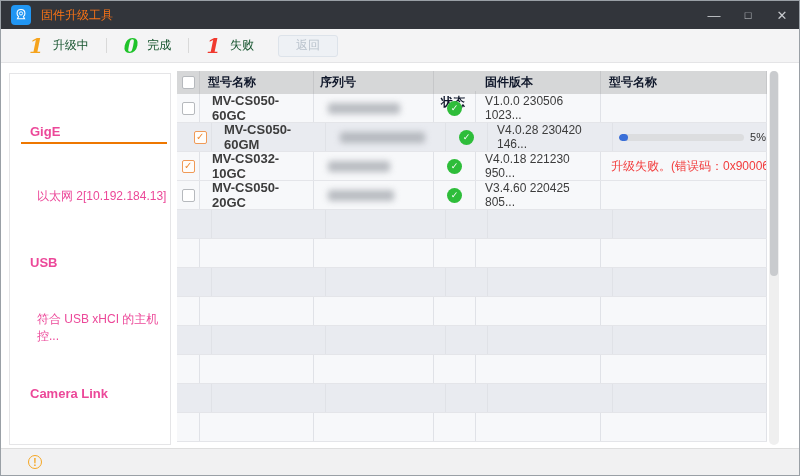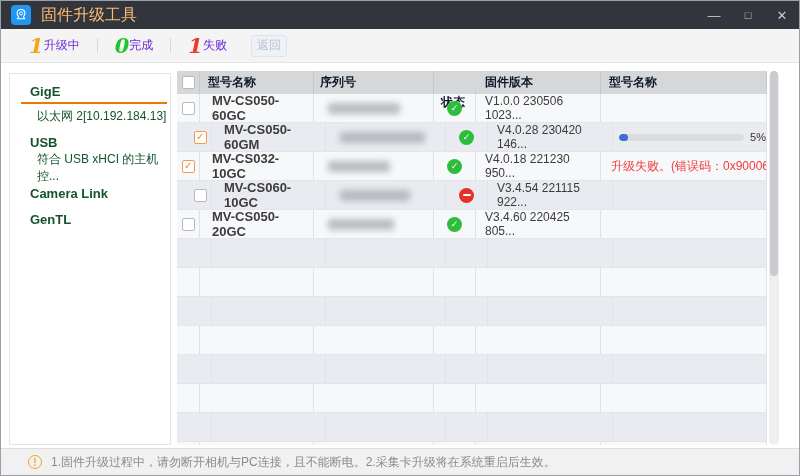--- a/index.html
+++ b/index.html
@@ -2,39 +2,39 @@
 <html><head>
 <meta charset="utf-8">
 <style>
   * { margin:0; padding:0; box-sizing:border-box; }
   body { background:#ddd; font-family:"Liberation Sans","DejaVu Sans",sans-serif; }
   .window { position:relative; width:800px; height:476px; background:#fff; border:1px solid #9aa0a6; overflow:hidden; }
 
   
   .titlebar { position:absolute; top:0; left:0; right:0; height:28px; background:#32353b; display:flex; align-items:center; padding-left:10px; }
   .app-icon { width:20px; height:20px; background:#2196f3; border-radius:4px; display:flex; align-items:center; justify-content:center; }
-  .win-title { color:#fdba74; font-size:16px; margin-left:10px; }
+  .win-title { color:#f97316; font-size:12px; margin-left:10px; }
   .win-controls { margin-left:auto; display:flex; height:28px; }
   .win-btn { width:34px; height:28px; display:flex; align-items:center; justify-content:center; color:#c7cace; font-size:13px; cursor:default; }
   .win-btn.max { font-size:11px; }
 
   
   .toolbar { position:absolute; top:28px; left:0; right:0; height:34px; background:#f4f4f5; border-bottom:1px solid #e4e4e6; display:flex; align-items:center; padding-left:28px; }
   .stat { display:flex; align-items:center; }
   .stat-num { font-family:"DejaVu Serif","Liberation Serif",serif; font-style:italic; font-weight:bold; font-size:21px; line-height:1; }
   .stat-num.orange { color:#f5a31d; }
   .stat-num.green  { color:#1fc32a; }
   .stat-num.red    { color:#f0392e; }
-  .stat-label { font-size:12px; color:#6d28d9; }
+  .stat-label { font-size:12px; color:#14532d; margin-left:9px; }
   .sep { width:1px; height:15px; background:#d9d9d9; margin:0 17px; }
-  .back-btn { margin-left:24px; width:36px; height:22px; background:#eef1f5; border:1px solid #dde3ea; border-radius:3px; color:#b9c2cc; font-size:12px; display:flex; align-items:center; justify-content:center; }
+  .back-btn { margin-left:24px; width:60px; height:22px; background:#eef1f5; border:1px solid #dde3ea; border-radius:3px; color:#b9c2cc; font-size:12px; display:flex; align-items:center; justify-content:center; }
 
   
   .sidebar { position:absolute; left:8px; top:72px; width:162px; height:372px; background:#fff; border:1px solid #e5e5e7; padding-top:4px; }
-  .side-item { position:relative; height:25px; display:flex; align-items:center; padding-left:20px; color:#14532d; font-size:12px; cursor:default; }
+  .side-item { position:relative; height:25px; display:flex; align-items:center; padding-left:20px; color:#ec4899; font-size:12px; cursor:default;margin-top:40px; }
   .side-item.group { font-weight:bold; font-size:13px; height:26px; }
   .side-item.sub { padding-left:27px; }
   .side-item.selected::after { content:""; position:absolute; left:11px; right:3px; bottom:0; height:2px; background:#ee7700; }
 
   
   .table-area { position:absolute; left:176px; top:70px; width:590px; height:374px; overflow:hidden; font-size:12px; }
   .thead { display:flex; height:23px; background:#d6d7d8; color:#0f172a; font-weight:bold; align-items:flex-start; }
   .thead .cell { border-right:1px solid #c6c7c9; }
   .cell { height:100%; display:flex; align-items:center; border-right:1px solid #e0e2e7; overflow:hidden; }
   .c-cb { width:23px; justify-content:center; }
@@ -187,37 +187,20 @@
       <div class="cell c-status">
         <div class="status-dot ok"></div>
       </div>
       <div class="cell c-fw">V4.0.18 221230 950...</div>
       <div class="cell c-up">
 
         <span class="err-text">升级失败。(错误码：0x90006...</span>
       </div>
     </div>
 
-    <div class="trow alt">
-      <div class="cell c-cb">
-        <div class="checkbox"></div>
-      </div>
-      <div class="cell c-model">MV-CS060-10GC</div>
-      <div class="cell c-serial">
-        <div class="serial-blur" style="width: 70px;"></div>
-      </div>
-      <div class="cell c-status">
-        <div class="status-dot err"></div>
-      </div>
-      <div class="cell c-fw">V3.4.54 221115 922...</div>
-      <div class="cell c-up">
-        
-        
-      </div>
-    </div>
 
     <div class="trow">
       <div class="cell c-cb">
         <div class="checkbox"></div>
       </div>
       <div class="cell c-model">MV-CS050-20GC</div>
       <div class="cell c-serial">
         <div class="serial-blur" style="width: 66px;"></div>
       </div>
       <div class="cell c-status">
@@ -375,16 +358,15 @@
     </div>
   </div>
   </div>
 
   <div class="sb-track">
     <div class="sb-thumb"></div>
   </div>
 
   <div class="footer">
     <div class="notice-icon">!</div>
-    <div class="notice-text">1.固件升级过程中，请勿断开相机与PC连接，且不能断电。2.采集卡升级将在系统重启后生效。</div>
   </div>
 
 </div>
 
 </body></html>

